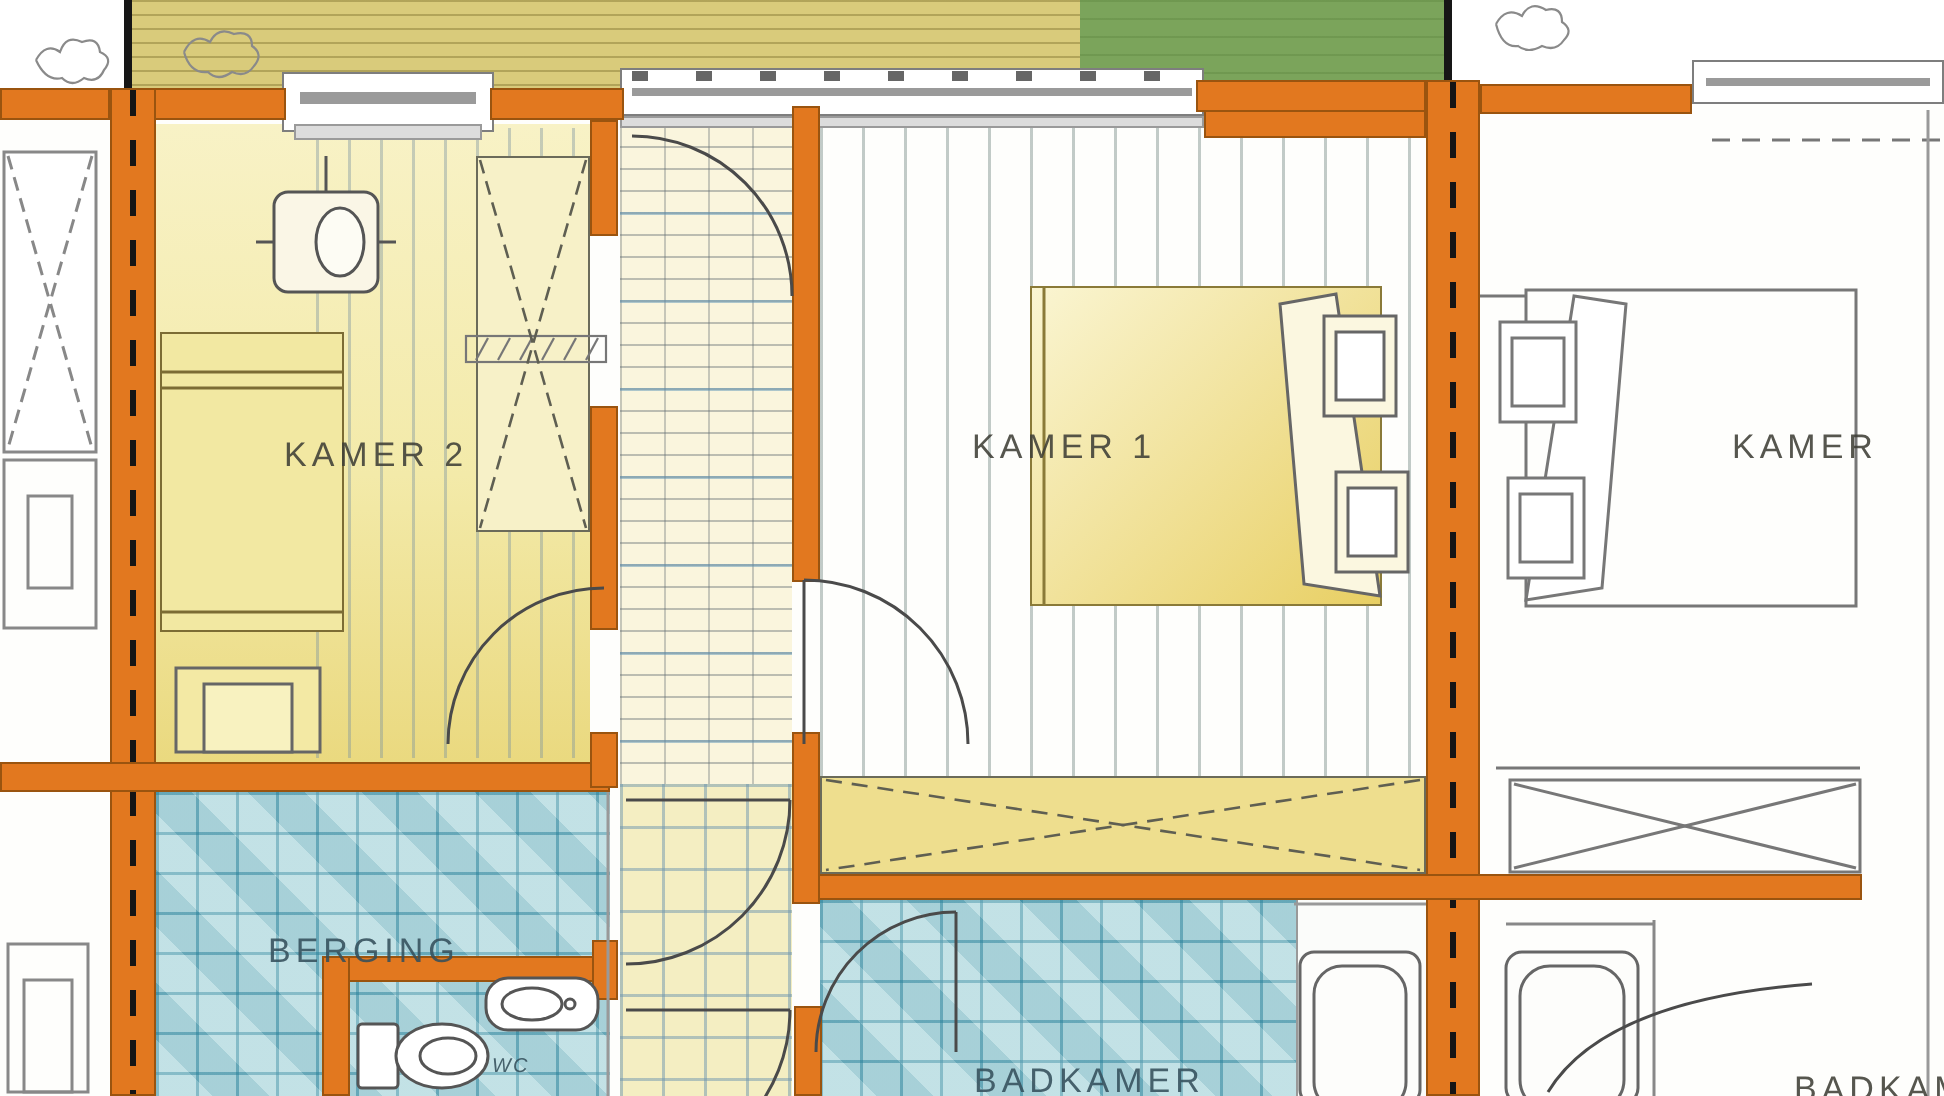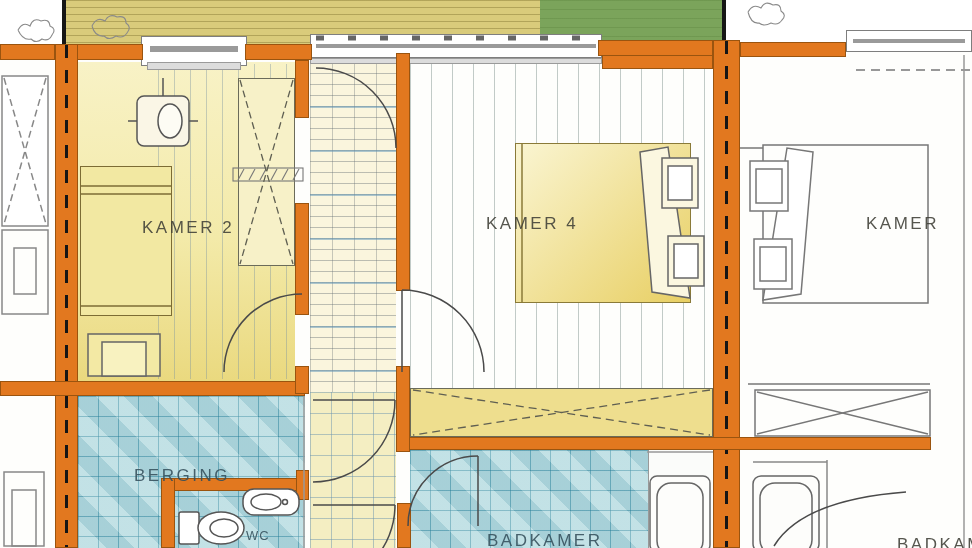--- a/index.html
+++ b/index.html
@@ -35,21 +35,21 @@
     background-image:
       repeating-linear-gradient(180deg, rgba(110,150,175,.5) 0 1.3px, transparent 1.3px 21px),
       repeating-linear-gradient(90deg, rgba(110,150,175,.5) 0 1.3px, transparent 1.3px 21px);}
   .furn{box-sizing:border-box;border:1.5px solid #7c6c34;}
   .window{background:#fff;border:1.2px solid #7e7e7e;box-sizing:border-box;}
   .winband{background:#9a9a9a;}
   .sill{background:#dcdcdc;border:1px solid #9a9a9a;box-sizing:border-box;}
   
   .lbl{position:absolute;color:#3f3f37;font-size:17px;letter-spacing:2.5px;white-space:nowrap;opacity:.88;}
   .lbl-blue{color:#35505c;}
-  .lbl-sm{font-size:13px;letter-spacing:1px;}
+  .lbl-sm{font-size:10px;letter-spacing:1px;font-style:italic;}
   svg{position:absolute;left:0;top:0;pointer-events:none;}
 </style>
 </head>
 <body>
 
 <div id="stage">
 
   <div class="abs" style="left:0;top:0;width:62px;height:44px;background:#fff;"></div>
   <div class="abs garden-olive" style="left:62px;top:0;width:478px;height:44px;"></div>
   <div class="abs garden-green" style="left:540px;top:0;width:183px;height:44px;"></div>
@@ -234,20 +234,20 @@
         <rect x="12" y="490" width="24" height="56"></rect>
       </g>
 
       <line x1="316" y1="38" x2="596" y2="38" stroke="#666" stroke-width="5" stroke-dasharray="8 24"></line>
 
       <line x1="304" y1="396" x2="304" y2="548" stroke="#999"></line>
     </g>
   </svg>
 
   <div class="lbl" style="left:142px;top:218px;">KAMER 2</div>
-  <div class="lbl" style="left:486px;top:214px;">KAMER 4</div>
+  <div class="lbl" style="left:486px;top:214px;">KAMER 1</div>
   <div class="lbl" style="left:866px;top:214px;">KAMER</div>
   <div class="lbl lbl-blue" style="left:134px;top:421px;margin-top:45px;">BERGING</div>
   <div class="lbl lbl-blue lbl-sm" style="left:246px;top:528px;">WC</div>
   <div class="lbl lbl-blue" style="left:487px;top:531px;">BADKAMER</div>
   <div class="lbl" style="left:897px;top:535px;">BADKAMER</div>
 
 </div>
 
 </body></html>

